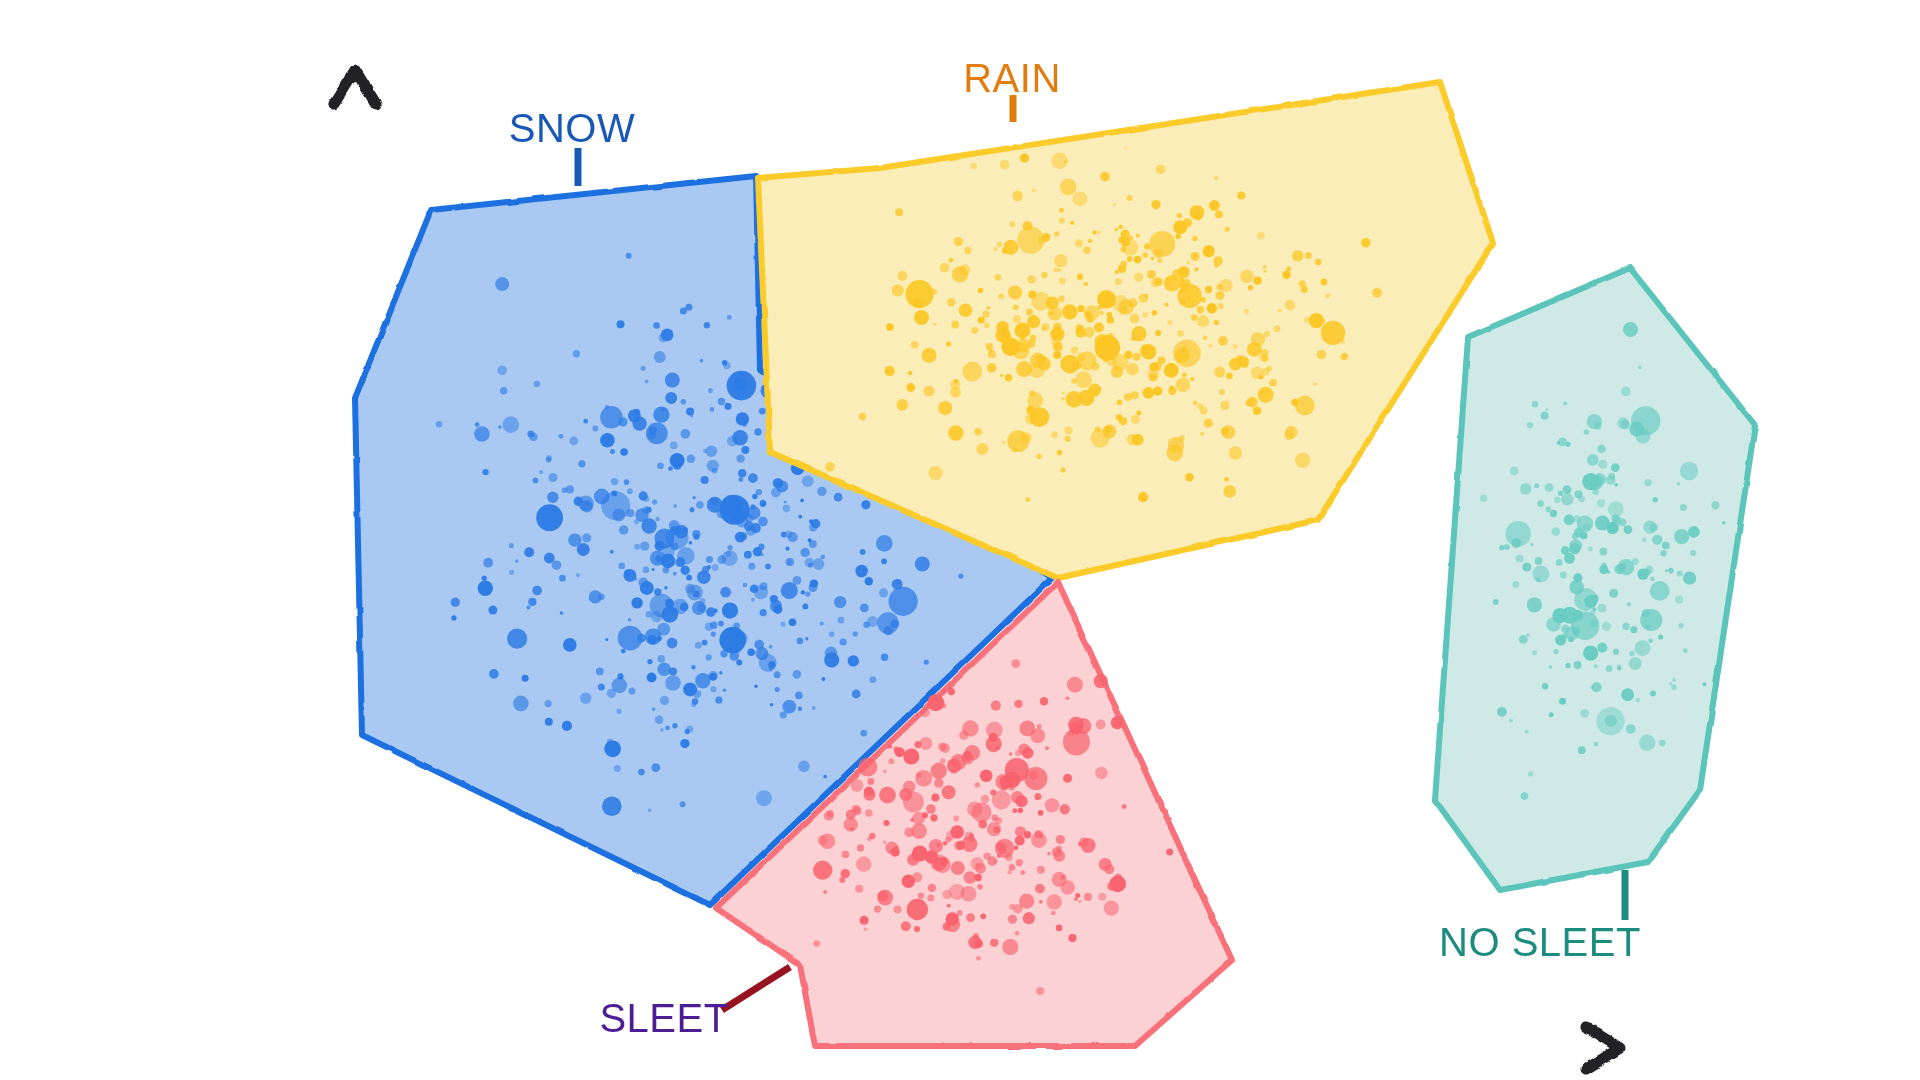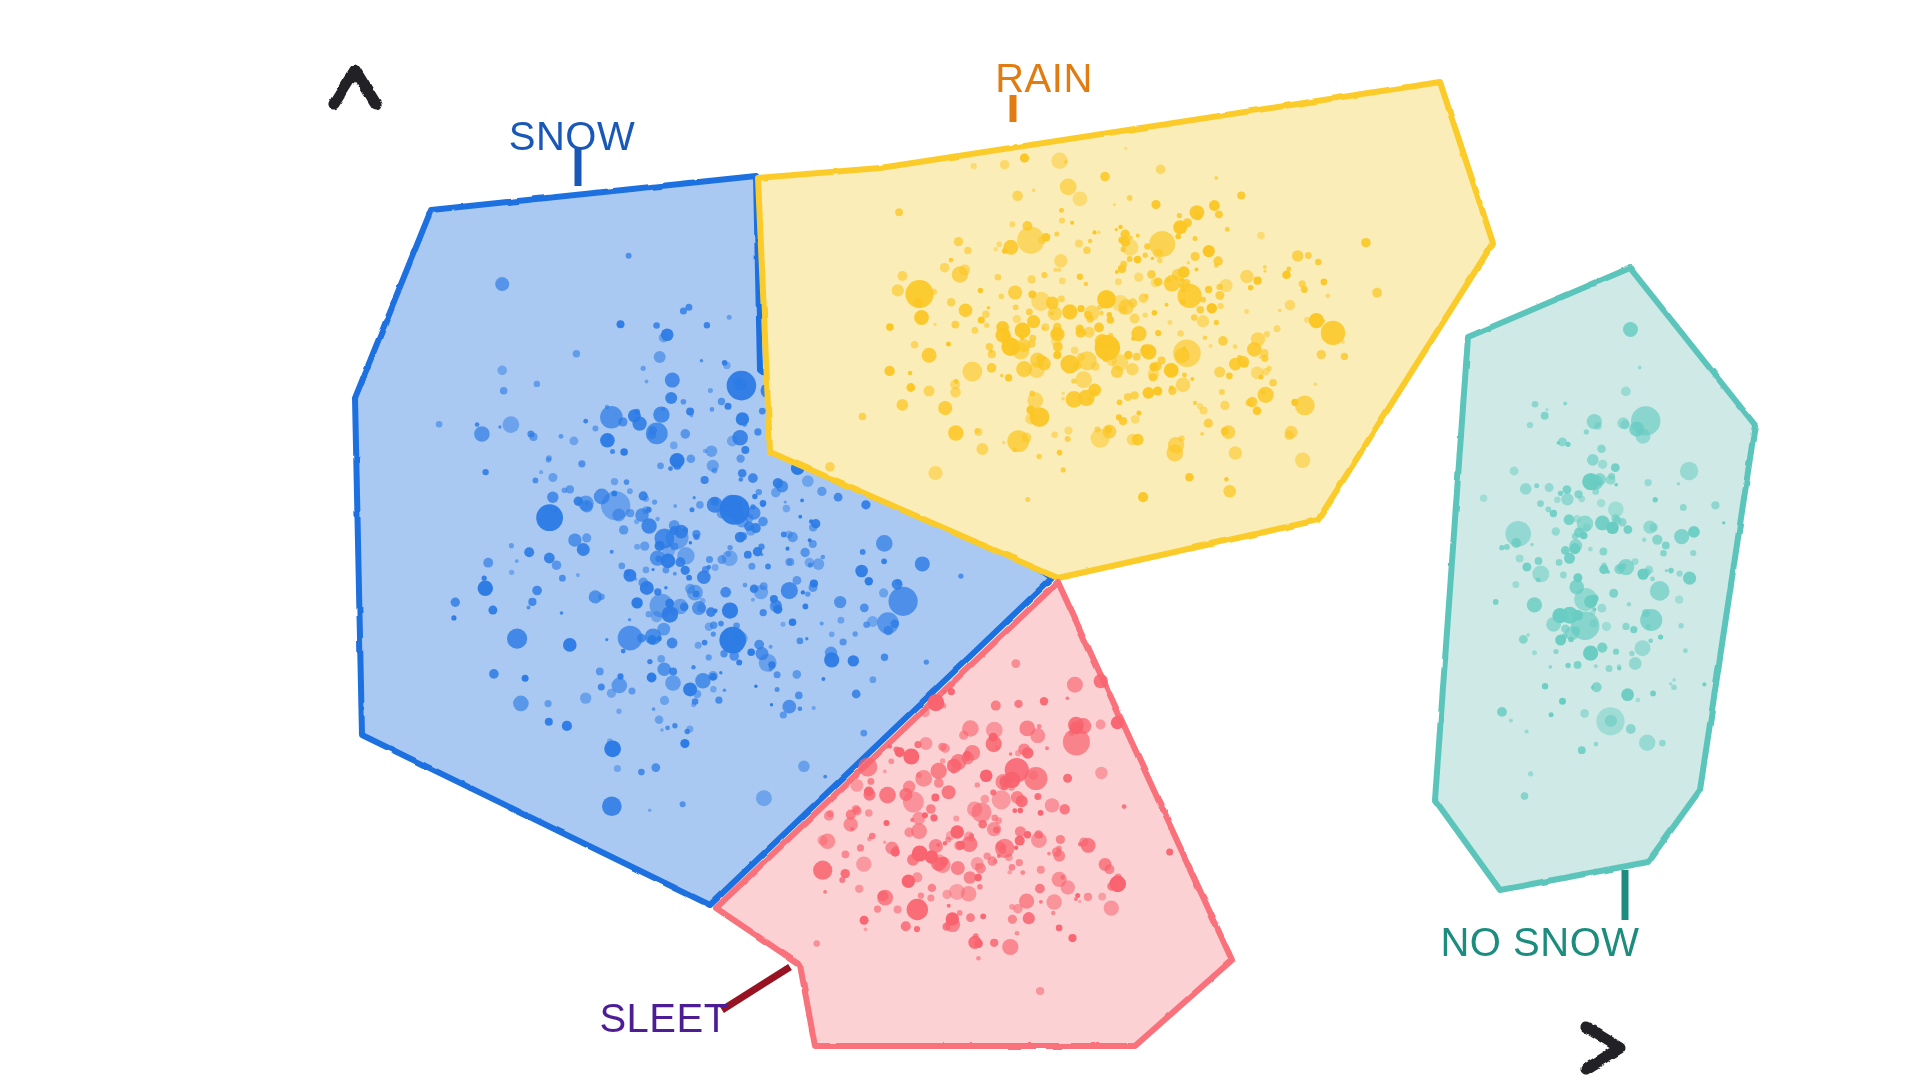--- a/index.html
+++ b/index.html
@@ -1329,17 +1329,17 @@
         <path d="M 333.92 104 L 355 70 L 376.08 104" fill="none" stroke="#222226" stroke-width="11" stroke-linecap="round" stroke-linejoin="round" filter="url(#roughAxis)"></path>
       </g>
     <g id="leaders-layer">
         <line x1="578" y1="148" x2="578" y2="186" stroke="#1A58B8" stroke-width="7" stroke-linecap="butt"></line>
         <line x1="1013" y1="95" x2="1013" y2="122" stroke="#E07C10" stroke-width="7" stroke-linecap="butt"></line>
         <line x1="722" y1="1010" x2="790" y2="967" stroke="#981321" stroke-width="7" stroke-linecap="butt"></line>
         <line x1="1625" y1="870" x2="1625" y2="920" stroke="#1B8C7D" stroke-width="7" stroke-linecap="butt"></line>
       </g>
   </svg>
 
-  <div class="cluster-label" style="position:absolute;left:572px;top:128px;font-size:40px;color:#1A58B8;transform:translate(-50%,-50%);margin-top:8px;">SNOW</div>
-  <div class="cluster-label" style="position:absolute;left:1044px;top:78px;font-size:40px;color:#E07C10;transform:translate(-50%,-50%);">RAIN</div>
+  <div class="cluster-label" style="position:absolute;left:572px;top:128px;font-size:40px;color:#1A58B8;transform:translate(-50%,-50%);">SNOW</div>
+  <div class="cluster-label" style="position:absolute;left:1012px;top:78px;font-size:40px;color:#E07C10;transform:translate(-50%,-50%);">RAIN</div>
   <div class="cluster-label" style="position:absolute;left:664px;top:1018px;font-size:40px;color:#4c1d95;transform:translate(-50%,-50%);">SLEET</div>
-  <div class="cluster-label" style="position:absolute;left:1540px;top:942px;font-size:40px;color:#1B8C7D;transform:translate(-50%,-50%);">NO SNOW</div>
+  <div class="cluster-label" style="position:absolute;left:1540px;top:942px;font-size:40px;color:#1B8C7D;transform:translate(-50%,-50%);">NO SLEET</div>
 </div>
 
 </body></html>

